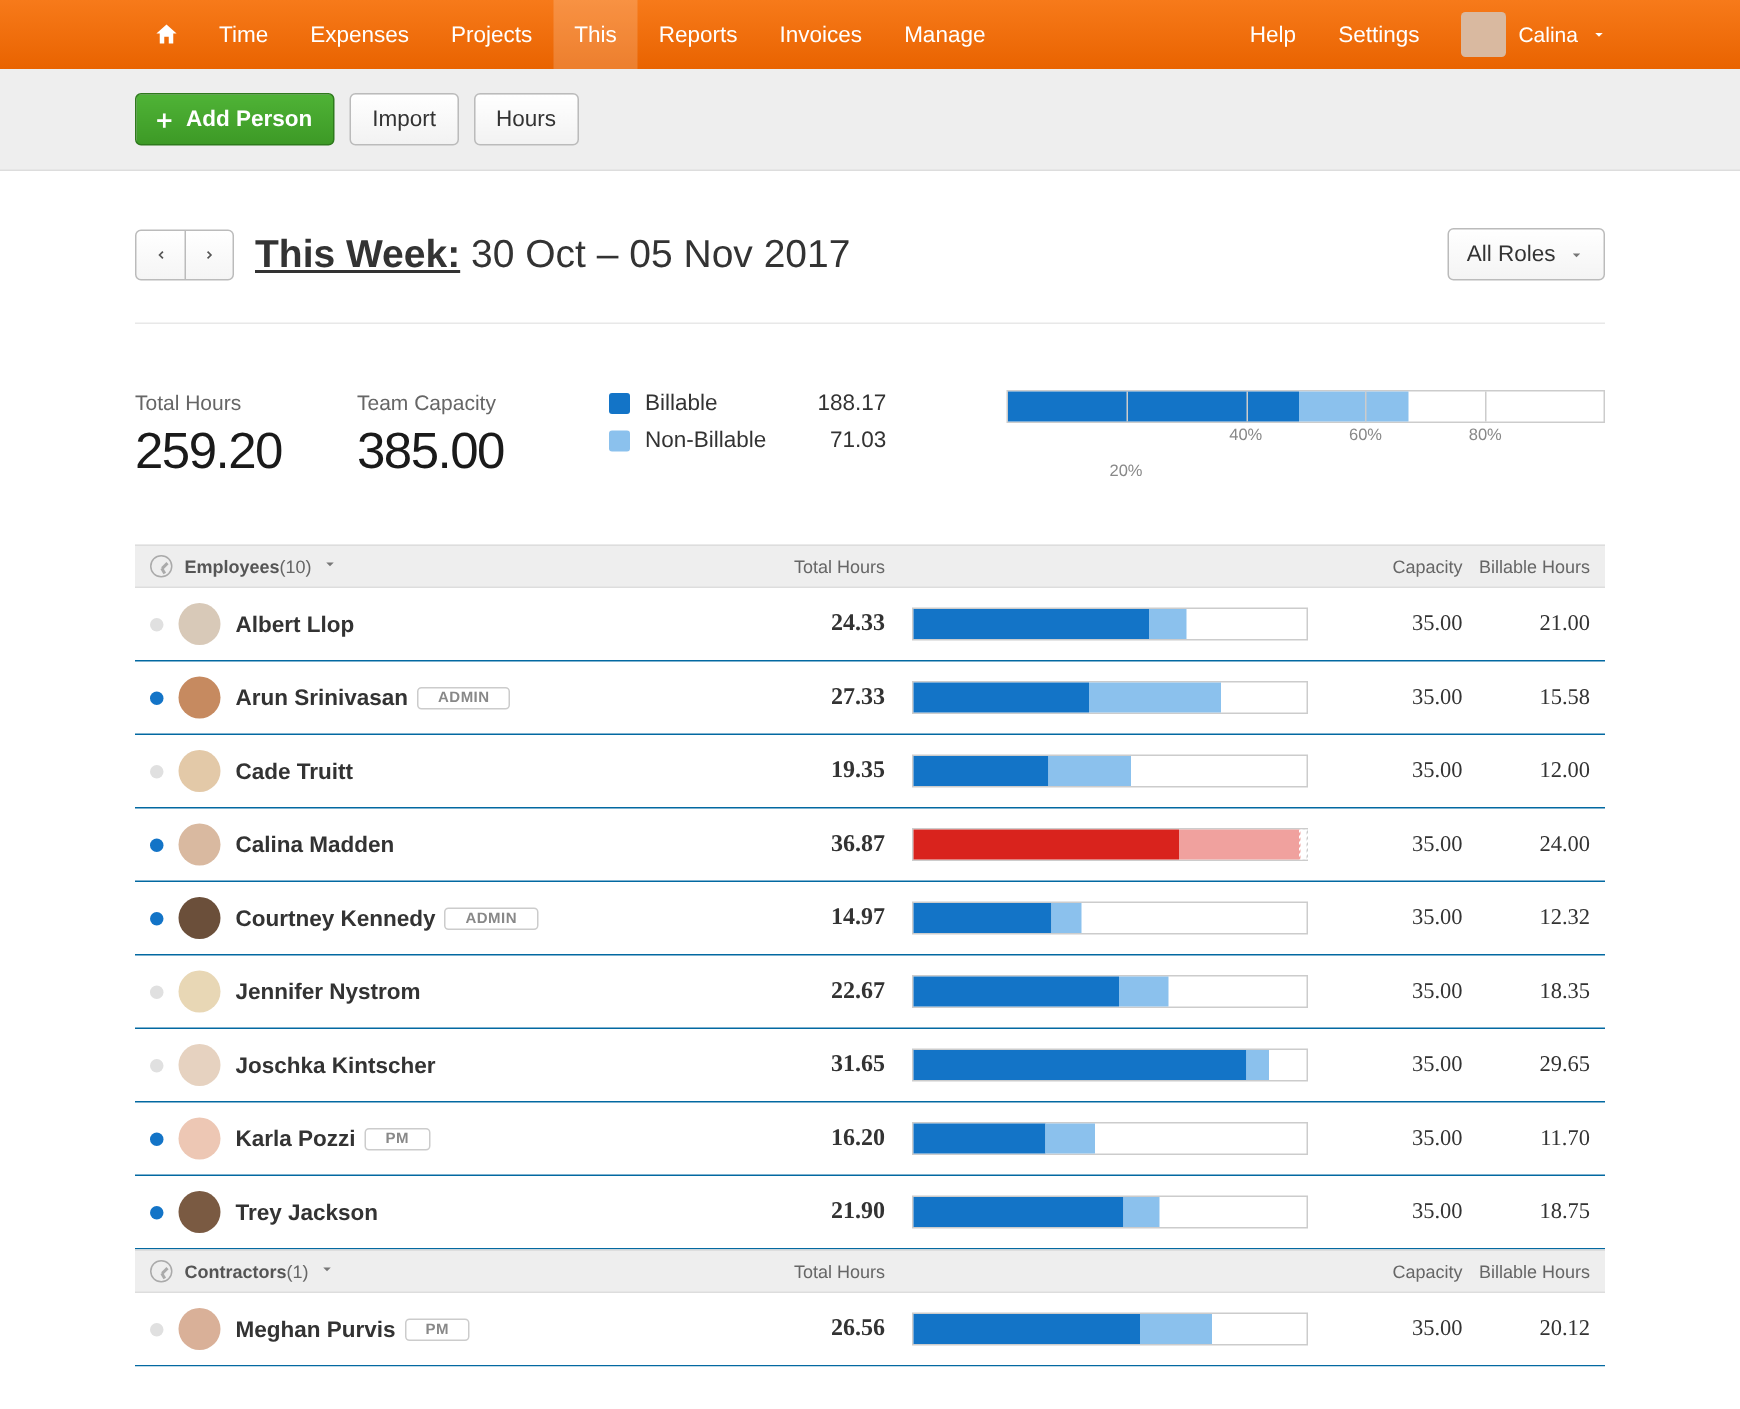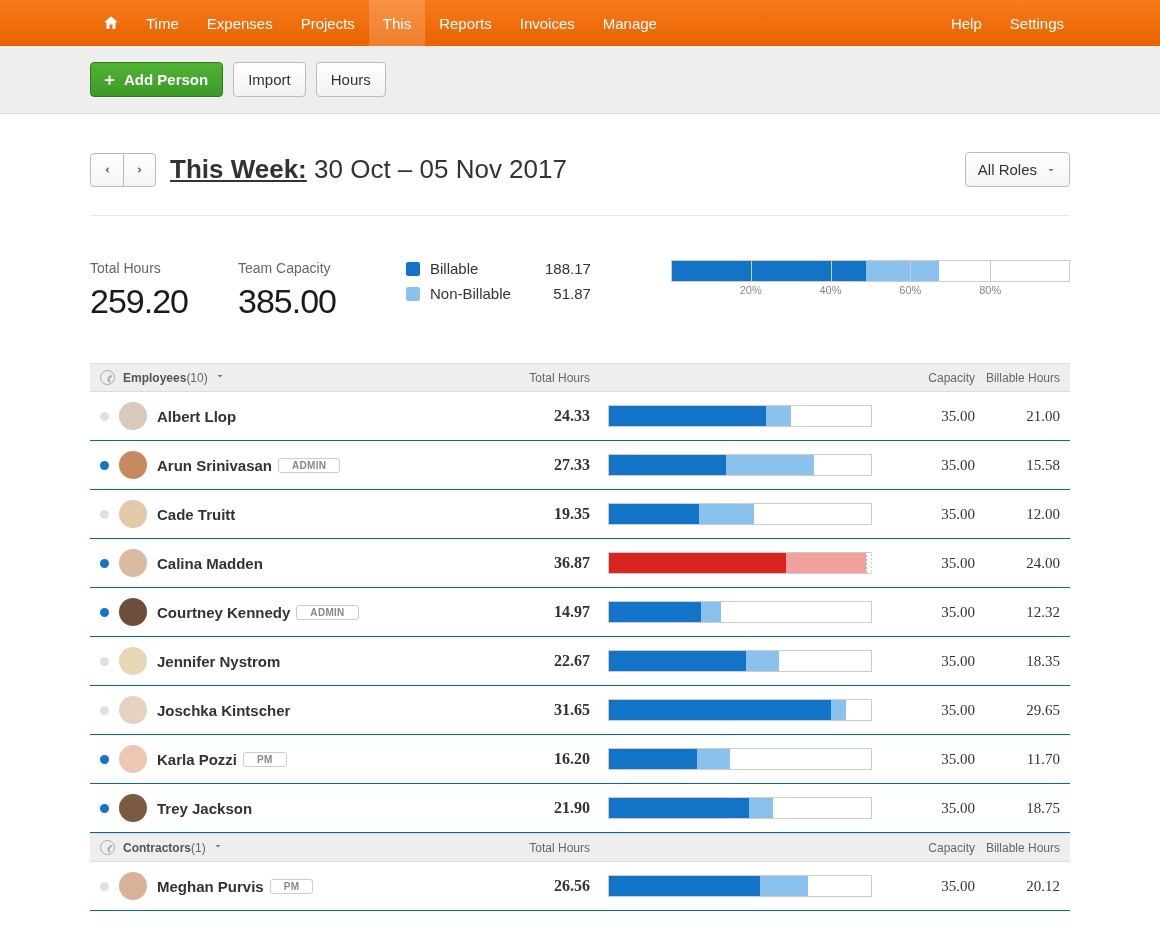--- a/index.html
+++ b/index.html
@@ -101,20 +101,27 @@
         <a href="#" class="active">This</a>
         <a href="#">Reports</a>
         <a href="#">Invoices</a>
         <a href="#">Manage</a>
       </div>
   </div>
   <div class="spacer"></div>
   <div class="right">
     <a href="#">Help</a>
     <a href="#">Settings</a>
+    <div class="user">
+      <div class="avatar" style="background:#d9b9a0;"></div>
+      <span>Calina</span>
+      <svg class="chev-svg" viewBox="0 0 24 24" fill="#fff">
+          <path d="M7 10l5 5 5-5z"></path>
+        </svg>
+    </div>
   </div>
 </div>
 
 <div class="toolbar-wrap">
   <div class="container">
     <div class="toolbar">
       <button class="btn green">
           <span class="plus">＋</span>
           <span>Add Person</span>
         </button>
@@ -162,34 +169,34 @@
       <div class="row">
         <span class="swatch sw-bill"></span>
         <span>Billable</span>
         <div style="flex:1"></div>
         <span class="num">188.17</span>
       </div>
       <div class="row">
         <span class="swatch sw-nonbill"></span>
         <span>Non-Billable</span>
         <div style="flex:1"></div>
-        <span class="num">51.87</span>
+        <span class="num">71.03</span>
       </div>
     </div>
     <div class="capacity-bar-wrap">
       <div class="capacity-bar" id="cap-bar">
         <div class="seg-bill" style="width: 48.9%;"></div>
         <div class="seg-nonbill" style="width: 18.4%;"></div>
       <div class="tickline" style="left: 20%;"></div>
           <div class="tickline" style="left: 40%;"></div>
           <div class="tickline" style="left: 60%;"></div>
           <div class="tickline" style="left: 80%;"></div>
         </div>
       <div class="tick-labels" id="tick-labels">
-          <span style="left: 20%;">20%</span>
+          <span style="left: 20%; margin-top: 24px;">20%</span>
           <span style="left: 40%;">40%</span>
           <span style="left: 60%;">60%</span>
           <span style="left: 80%;">80%</span>
         </div>
     </div>
   </div>
 
   <div id="groups">
       <div class="group-header">
         <span class="clock"></span>

